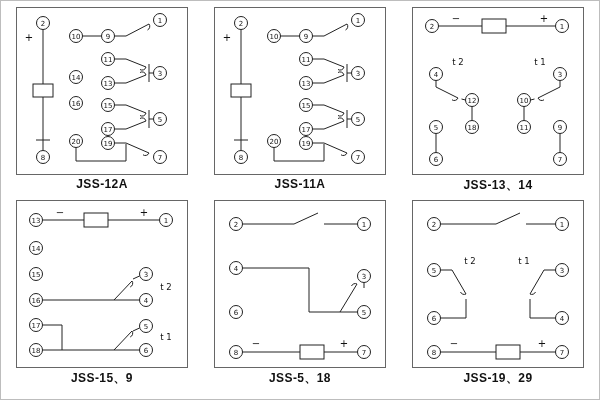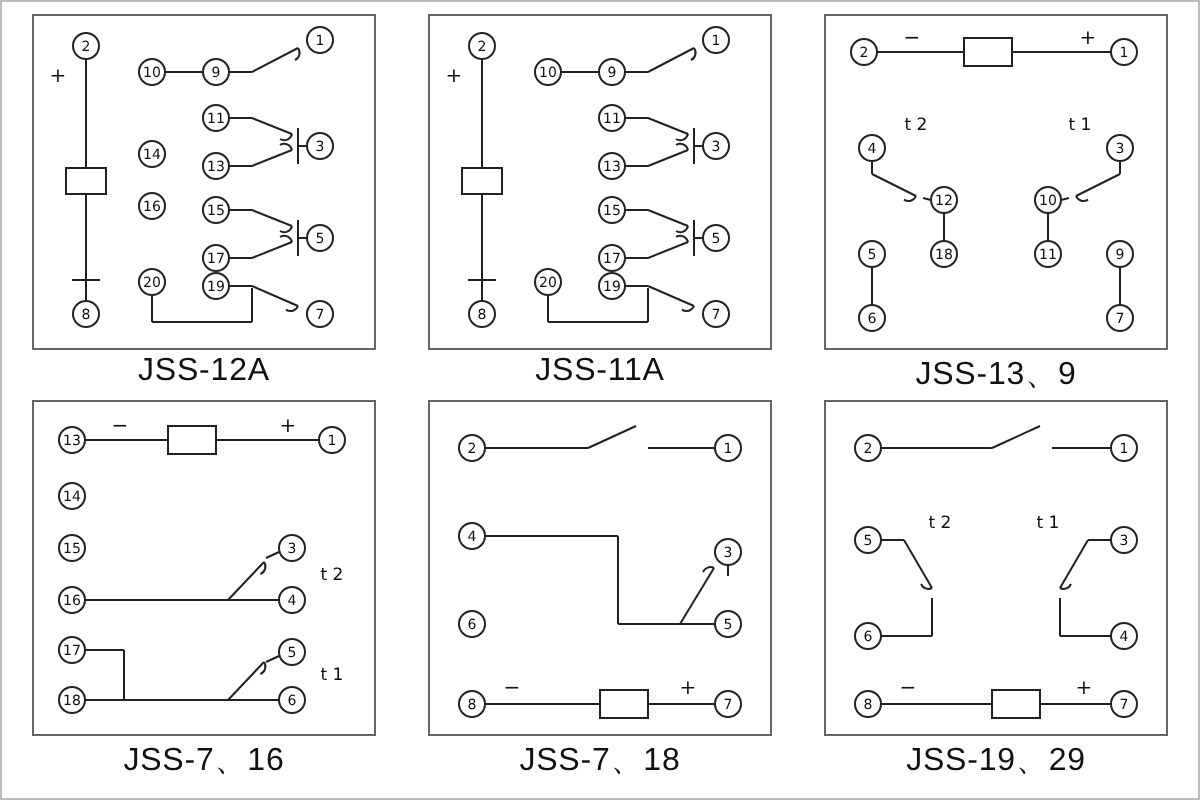--- a/index.html
+++ b/index.html
@@ -5,21 +5,21 @@
   html,body{margin:0;padding:0;background:#fff;}
   .sheet{
     width:600px;height:400px;box-sizing:border-box;
     background:#fff;border:1px solid #bdbdbd;
     padding:6px 2px;
     display:grid;grid-template-columns:repeat(3,1fr);grid-template-rows:1fr 1fr;
     font-family:"Liberation Sans",sans-serif;
   }
   .panel{display:flex;flex-direction:column;align-items:center;margin:0;}
   .panel svg{display:block;}
-  .caption{font-size:16px;font-weight:400;color:#111;margin-top:2px;letter-spacing:.4px;}
+  .caption{font-size:12px;font-weight:700;color:#111;margin-top:2px;letter-spacing:.4px;}
   .box{fill:#fff;stroke:#666;stroke-width:1;}
   .w{stroke:#222;stroke-width:1;fill:none;}
   .term{fill:#fff;stroke:#222;stroke-width:1;}
   .coil{fill:#fff;stroke:#222;stroke-width:1;}
   .tnum{font-family:"DejaVu Sans",sans-serif;font-size:7px;fill:#111;text-anchor:middle;}
   .lbl{font-family:"DejaVu Sans",sans-serif;font-size:8.5px;fill:#111;text-anchor:middle;}
   .sign{font-family:"DejaVu Sans",sans-serif;font-size:10px;fill:#111;text-anchor:middle;}
 </style>
 </head>
 <body>
@@ -316,21 +316,21 @@
             <text class="tnum" x="24" y="154.5">6</text>
           </g>
         <line class="w" x1="24" y1="145.5" x2="24" y2="126.5"></line>
         <g>
             <circle class="term" cx="148" cy="152" r="6.5"></circle>
             <text class="tnum" x="148" y="154.5">7</text>
           </g>
         <line class="w" x1="148" y1="145.5" x2="148" y2="126.5"></line>
       </g>
     </svg>
-    <figcaption class="caption">JSS-13、9</figcaption>
+    <figcaption class="caption">JSS-13、14</figcaption>
   </figure>
 
   <figure class="panel">
     <svg width="172" height="168" viewBox="0 0 172 168">
       <rect class="box" x="0.5" y="0.5" width="171" height="167"></rect>
       <g>
         <g>
             <circle class="term" cx="20" cy="20" r="6.5"></circle>
             <text class="tnum" x="20" y="22.5">13</text>
           </g>
@@ -392,21 +392,21 @@
           </g>
         <line class="w" x1="26.5" y1="125" x2="46" y2="125"></line>
         <line class="w" x1="46" y1="125" x2="46" y2="150"></line>
         <line class="w" x1="26.5" y1="150" x2="123.5" y2="150"></line>
         <line class="w" x1="98" y1="150" x2="116" y2="131"></line>
         <path class="w" d="M116 131 a4 4 0 0 1 -1.8 6"></path>
         <line class="w" x1="123.5" y1="128" x2="117" y2="131"></line>
         <text class="lbl" x="150" y="140">t 1</text>
       </g>
     </svg>
-    <figcaption class="caption">JSS-7、16</figcaption>
+    <figcaption class="caption">JSS-15、9</figcaption>
   </figure>
 
   <figure class="panel">
     <svg width="172" height="168" viewBox="0 0 172 168">
       <rect class="box" x="0.5" y="0.5" width="171" height="167"></rect>
       <g>
         <g>
             <circle class="term" cx="22" cy="24" r="6.5"></circle>
             <text class="tnum" x="22" y="26.5">2</text>
           </g>
@@ -453,21 +453,21 @@
         <line class="w" x1="28.5" y1="152" x2="86" y2="152"></line>
         <rect class="coil" x="86" y="145" width="24" height="14"></rect>
         <line class="w" x1="110" y1="152" x2="143.5" y2="152"></line>
         <text class="sign" x="130" y="147">+</text>
         <g>
             <circle class="term" cx="150" cy="152" r="6.5"></circle>
             <text class="tnum" x="150" y="154.5">7</text>
           </g>
       </g>
     </svg>
-    <figcaption class="caption">JSS-7、18</figcaption>
+    <figcaption class="caption">JSS-5、18</figcaption>
   </figure>
 
   <figure class="panel">
     <svg width="172" height="168" viewBox="0 0 172 168">
       <rect class="box" x="0.5" y="0.5" width="171" height="167"></rect>
       <g>
         <g>
             <circle class="term" cx="22" cy="24" r="6.5"></circle>
             <text class="tnum" x="22" y="26.5">2</text>
           </g>

